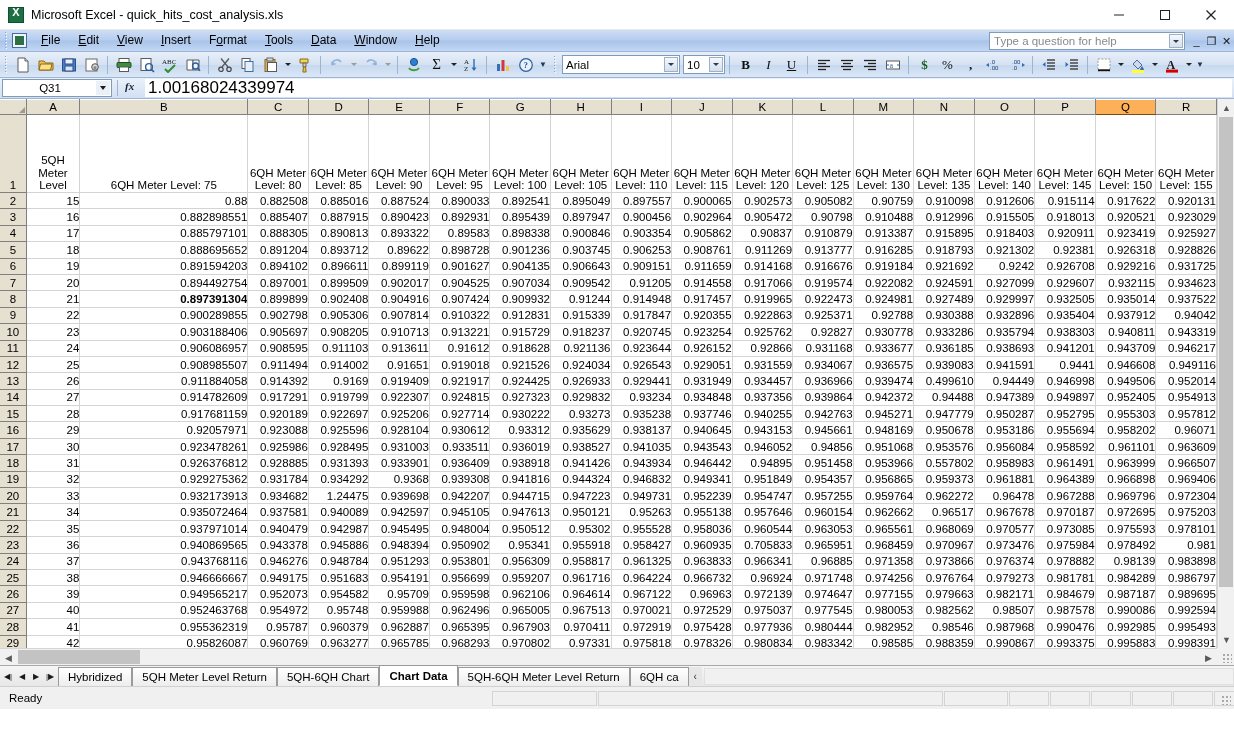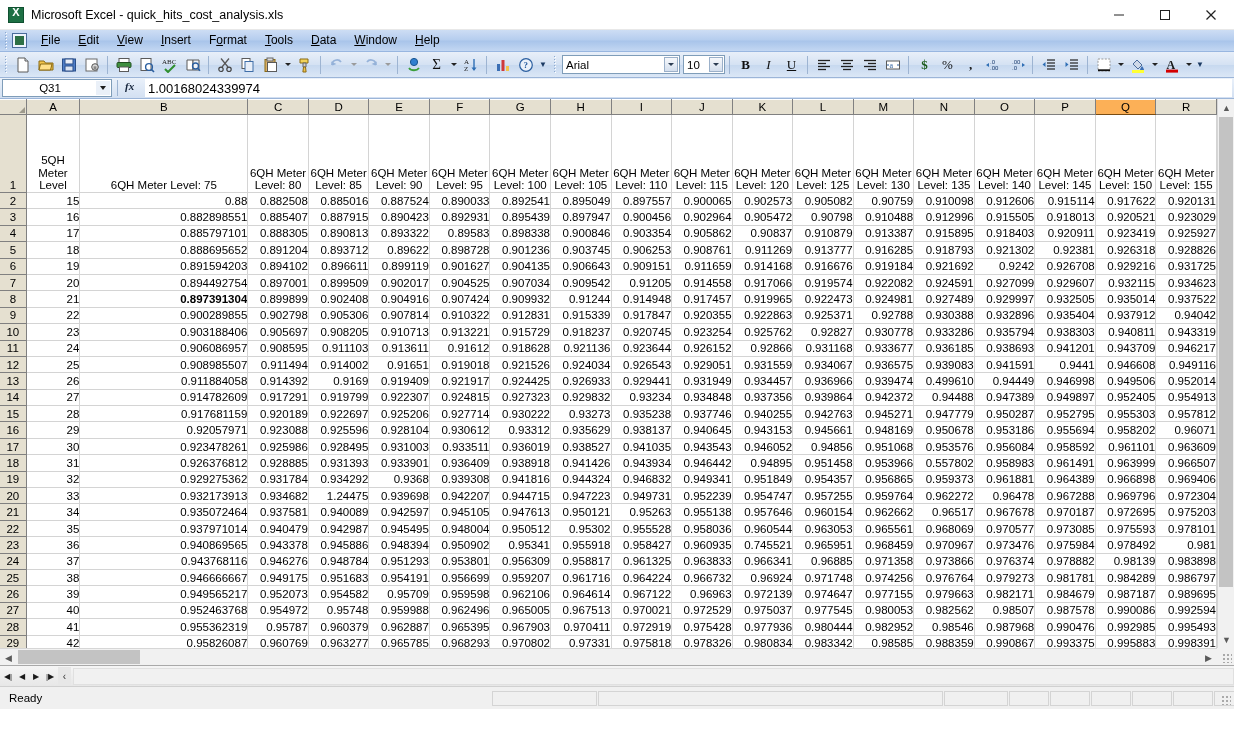--- a/index.html
+++ b/index.html
@@ -164,21 +164,21 @@
     display:flex; align-items:center; justify-content:center; background:#eaf0f8;
   }
   #namebox .nb-arrow:before{
     content:""; border-left:3.5px solid transparent; border-right:3.5px solid transparent;
     border-top:4px solid #1c1c1c;
   }
   .fx-sep { width:1px; height:16px; background:#9db4d2; margin:0 5px; flex:none; }
   .fx-glyph { font-family:"Liberation Serif",serif; font-style:italic; font-size:13px; color:#1b3f73; font-weight:bold; }
   #formula-input {
     flex:1; height:18px; margin-left:6px; margin-right:2px;
-    font-size:13px; color:#000; display:flex; align-items:center;
+    font-size:17px; color:#000; display:flex; align-items:center;
     background:#ffffff; padding-left:3px;
   }
 
   
   #gridwrap { position: relative; width:1234px; height: 566px; background:#ffffff; overflow:hidden; }
   #gridscroll { position:absolute; left:0; top:0; right:17px; bottom:17px; overflow:hidden; }
 
   table.sheet { border-collapse: collapse; table-layout: fixed; }
   table.sheet td, table.sheet th { padding: 0; margin: 0; }
 
@@ -321,20 +321,29 @@
   <div class="doc-icon"></div>
   <div class="menu-item"><u>F</u><span title="File">ile</span></div>
   <div class="menu-item"><u>E</u>dit</div>
   <div class="menu-item"><u>V</u>iew</div>
   <div class="menu-item"><u>I</u>nsert</div>
   <div class="menu-item">F<u>o</u>rmat</div>
   <div class="menu-item"><u>T</u>ools</div>
   <div class="menu-item"><u>D</u>ata</div>
   <div class="menu-item"><u>W</u>indow</div>
   <div class="menu-item"><u>H</u>elp</div>
+  <div class="right-zone">
+    <div id="askbox">
+      <div class="ask-text">Type a question for help</div>
+      <div class="ask-arrow"></div>
+    </div>
+    <div class="minidoc-btn">_</div>
+    <div class="minidoc-btn">❐</div>
+    <div class="minidoc-btn">✕</div>
+  </div>
 </div>
 
 <div id="toolbar">
   <div class="gripper"></div>
 
   <div class="tb-btn">
     <svg width="16" height="16" viewBox="0 0 16 16">
         <path d="M3 1h7l3 3v11H3z" fill="#fff" stroke="#5a5a5a"></path>
         <path d="M10 1v3h3" fill="#dfe7f0" stroke="#5a5a5a"></path>
       </svg>
@@ -1134,21 +1143,21 @@
             <td class="cell" style="width: 60px;">36</td>
             <td class="cell" style="width: 195px;">0.940869565</td>
             <td class="cell" style="width: 64px;">0.943378</td>
             <td class="cell" style="width: 64px;">0.945886</td>
             <td class="cell" style="width: 64px;">0.948394</td>
             <td class="cell" style="width: 64px;">0.950902</td>
             <td class="cell" style="width: 64px;">0.95341</td>
             <td class="cell" style="width: 64px;">0.955918</td>
             <td class="cell" style="width: 64px;">0.958427</td>
             <td class="cell" style="width: 64px;">0.960935</td>
-            <td class="cell" style="width: 64px;">0.745521</td>
+            <td class="cell" style="width: 64px;">0.705833</td>
             <td class="cell" style="width: 64px;">0.965951</td>
             <td class="cell" style="width: 64px;">0.968459</td>
             <td class="cell" style="width: 64px;">0.970967</td>
             <td class="cell" style="width: 64px;">0.973476</td>
             <td class="cell" style="width: 64px;">0.975984</td>
             <td class="cell" style="width: 64px;">0.978492</td>
             <td class="cell" style="width: 64px;">0.981</td>
           </tr>
           <tr class="datarow">
             <td class="rowhead">24</td>
@@ -1297,20 +1306,28 @@
   </div>
 </div>
 
 <div id="tabbar">
   <div class="navbtns">
     <div class="navbtn">◀|</div>
     <div class="navbtn">◀</div>
     <div class="navbtn">▶</div>
     <div class="navbtn">|▶</div>
   </div>
+  <div class="tabs">
+    <div class="tab">Hybridized</div>
+    <div class="tab">5QH Meter Level Return</div>
+    <div class="tab">5QH-6QH Chart</div>
+    <div class="tab active">Chart Data</div>
+    <div class="tab">5QH-6QH Meter Level Return</div>
+    <div class="tab">6QH ca</div>
+  </div>
   <div class="tab-scroll-more">‹</div>
   <div class="tabbar-hscroll"></div>
 </div>
 
 <div id="statusbar">
   <div class="ready">Ready</div>
   <div class="panels">
     <div class="sp" style="width:105px"></div>
     <div class="sp" style="width:345px"></div>
     <div class="sp" style="width:64px"></div>

